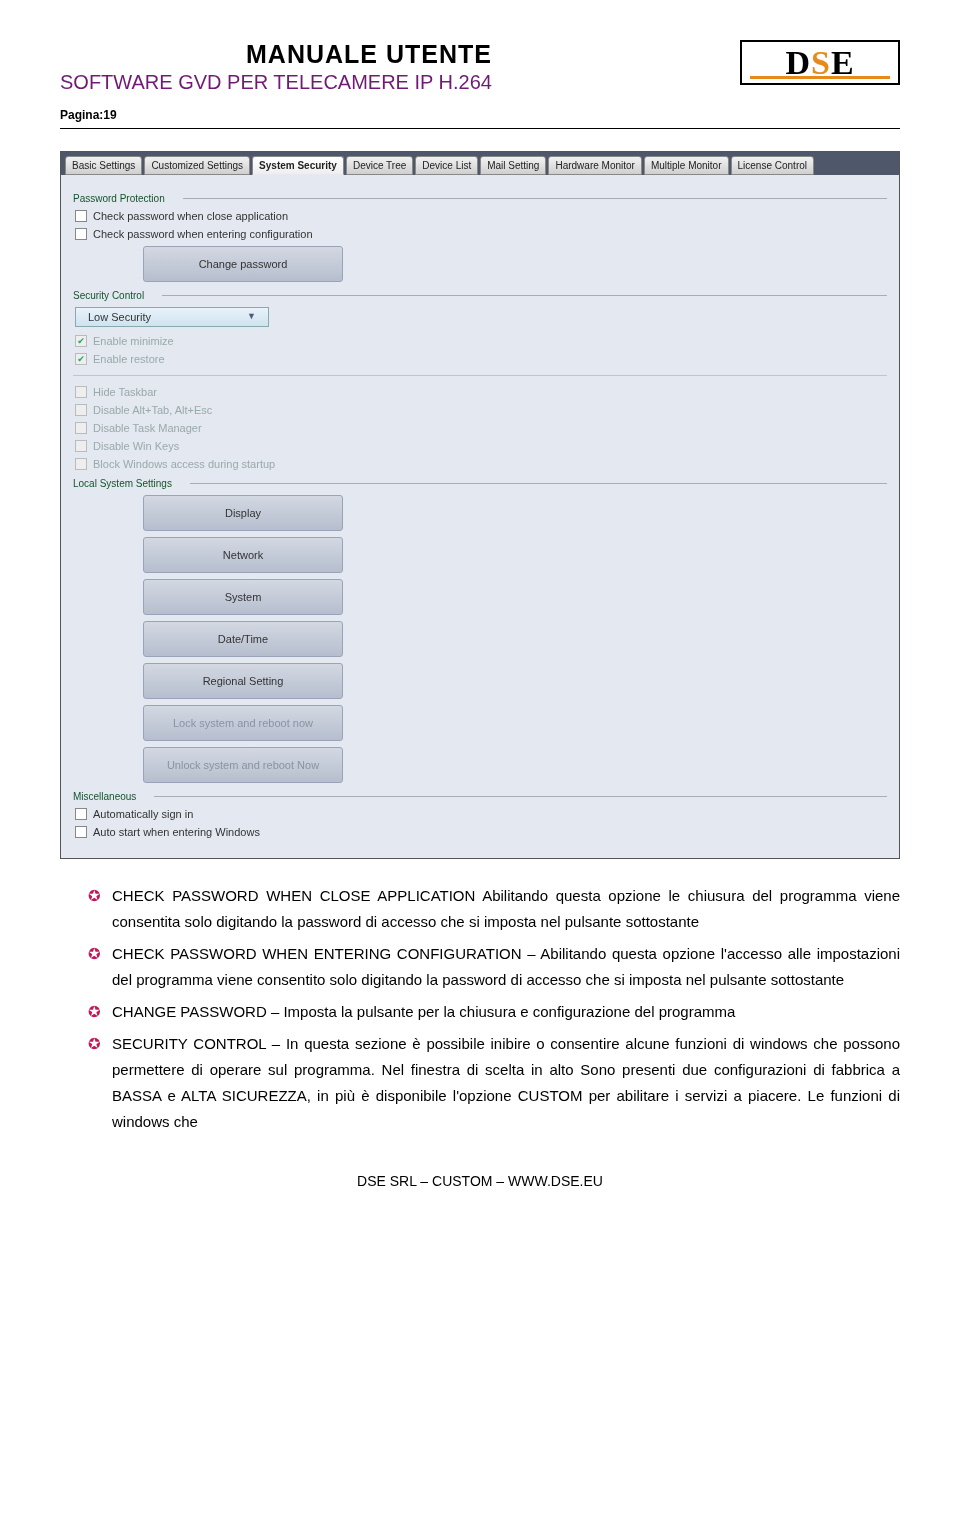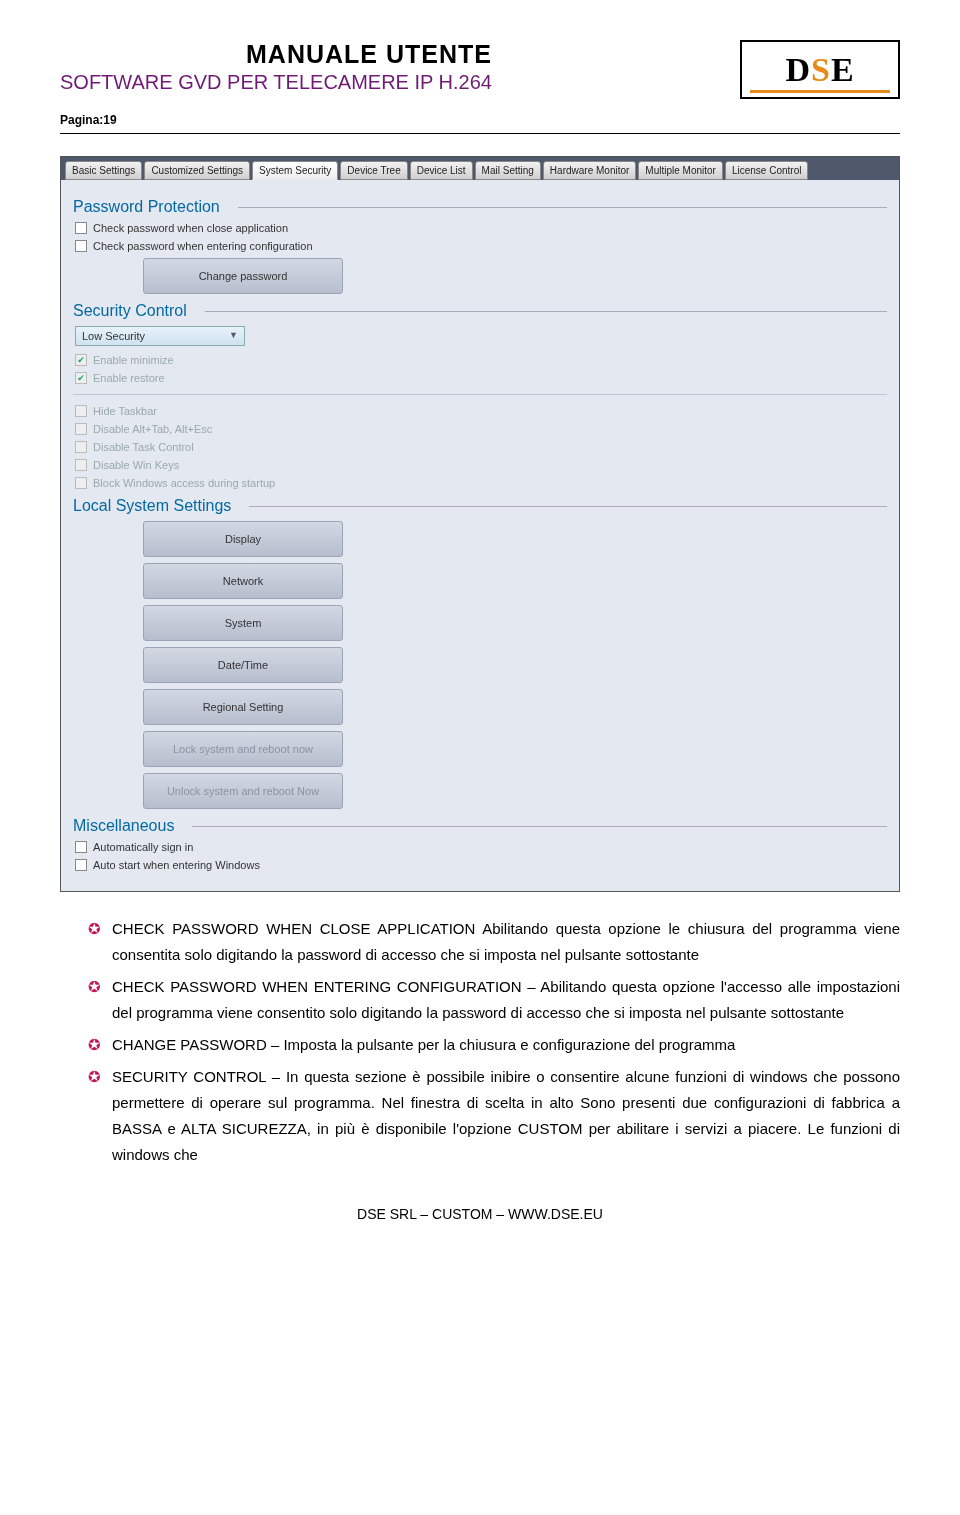--- a/index.html
+++ b/index.html
@@ -2,43 +2,43 @@
 <html><head>
 <meta charset="utf-8">
 <style>
   * { box-sizing: border-box; margin: 0; padding: 0; }
   body { font-family: Arial, sans-serif; background: #fff; width: 960px; }
   .page { padding: 40px 60px 20px 60px; }
   .header-row { display: flex; justify-content: space-between; align-items: flex-start; }
   .header-text { }
   .title-main { font-size: 25px; font-weight: bold; letter-spacing: 1px; color: #000; text-align: right; }
   .title-sub { font-size: 20px; color: #701a75; margin-top: 2px; }
-  .logo { width: 160px; height: 59px; border: 2px solid #000; background: #fff; position: relative; display: flex; align-items: center; justify-content: center; }
+  .logo { width: 160px; height: 45px; border: 2px solid #000; background: #fff; position: relative; display: flex; align-items: center; justify-content: center; }
   .logo-inner { font-family: Georgia, serif; font-weight: bold; font-size: 34px; letter-spacing: 1px; }
   .logo-d1, .logo-e { color: #000; }
   .logo-s { color: #e88a1a; }
   .logo-bar { position: absolute; bottom: 4px; left: 8px; right: 8px; height: 3px; background: #e88a1a; }
   .pagenum { font-size: 12px; font-weight: bold; margin-top: 14px; }
   .hr1 { border: none; border-top: 1px solid #000; margin-top: 6px; }
   .screenshot { margin: 22px 0 18px 0; border: 1px solid #555; background: #4f586b; }
   .tabs-bar { display: flex; background: #4f586b; padding: 4px 16px 0 4px; gap: 2px; font-size: 10px; }
   .tab { background: linear-gradient(#f2f2f2,#cfcfcf); color: #222; padding: 3px 6px; border-radius: 3px 3px 0 0; border: 1px solid #888; cursor: pointer; white-space: nowrap; }
-  .tab.active { background: linear-gradient(#fff,#eee); font-weight: normal; border-bottom-color: #e6e9ef; }
+  .tab.active { background: linear-gradient(#fff,#eee); font-weight: bold; border-bottom-color: #e6e9ef; }
   .panel { background: #e4e8f0; padding: 10px 12px 14px 12px; font-size: 11px; color: #333; }
-  .section-title { color: #0369a1; font-size: 16px; margin: 8px 0 6px 0; display: flex; align-items: center; gap: 18px; }
+  .section-title { color: #14532d; font-size: 10px; margin: 8px 0 6px 0; display: flex; align-items: center; gap: 18px; }
   .section-title .line { flex: 1; height: 1px; background: #aab; }
   .chk-row { display: flex; align-items: center; gap: 6px; margin: 6px 0 6px 2px; color: #333; }
   .chk-row.disabled { color: #9aa; }
   .chk { width: 12px; height: 12px; border: 1px solid #888; background: #fff; display: inline-flex; align-items: center; justify-content: center; font-size: 9px; color: #2a6; }
   .chk.disabled { background: #eee; border-color: #bbb; }
   .btn-row { margin: 6px 0 6px 70px; }
   .gbtn { display: inline-block; min-width: 200px; text-align: center; padding: 11px 10px; font-size: 11px; color: #333; background: linear-gradient(#d3d8e2,#b6bece); border: 1px solid #9aa3b7; border-radius: 3px; cursor: pointer; }
   .gbtn.dim { color: #8a93a4; }
   .select-row { margin: 6px 0 8px 2px; }
-  .fake-select { display: inline-flex; justify-content: space-between; width: 170px; padding: 3px 6px; background: linear-gradient(#e8f2fa,#cfe3f0); border: 1px solid #8aa; font-size: 11px; }
+  .fake-select { display: inline-flex; justify-content: space-between; width: 194px; padding: 3px 12px; background: linear-gradient(#e8f2fa,#cfe3f0); border: 1px solid #8aa; font-size: 11px; }
   .fake-select .caret { font-size: 9px; color: #557; }
   .sep-line { height: 1px; background: #bcc6d6; margin: 10px 0 10px 0; }
   .bullets { margin: 24px 0 0 28px; }
   .bullet { display: flex; gap: 10px; margin-bottom: 6px; }
   .bmark { color: #c2185a; font-size: 15px; line-height: 26px; flex: 0 0 14px; }
   .btext { font-size: 15px; line-height: 26px; text-align: justify; }
   .footer { text-align: center; font-size: 14px; margin-top: 38px; }
 </style>
 </head>
 <body>
@@ -110,21 +110,21 @@
       <div class="chk-row disabled">
           <span class="chk disabled"></span>
           <span>Hide Taskbar</span>
         </div>
       <div class="chk-row disabled">
           <span class="chk disabled"></span>
           <span>Disable Alt+Tab, Alt+Esc</span>
         </div>
       <div class="chk-row disabled">
           <span class="chk disabled"></span>
-          <span>Disable Task Control</span>
+          <span>Disable Task Manager</span>
         </div>
       <div class="chk-row disabled">
           <span class="chk disabled"></span>
           <span>Disable Win Keys</span>
         </div>
       <div class="chk-row disabled">
           <span class="chk disabled"></span>
           <span>Block Windows access during startup</span>
         </div>
 

